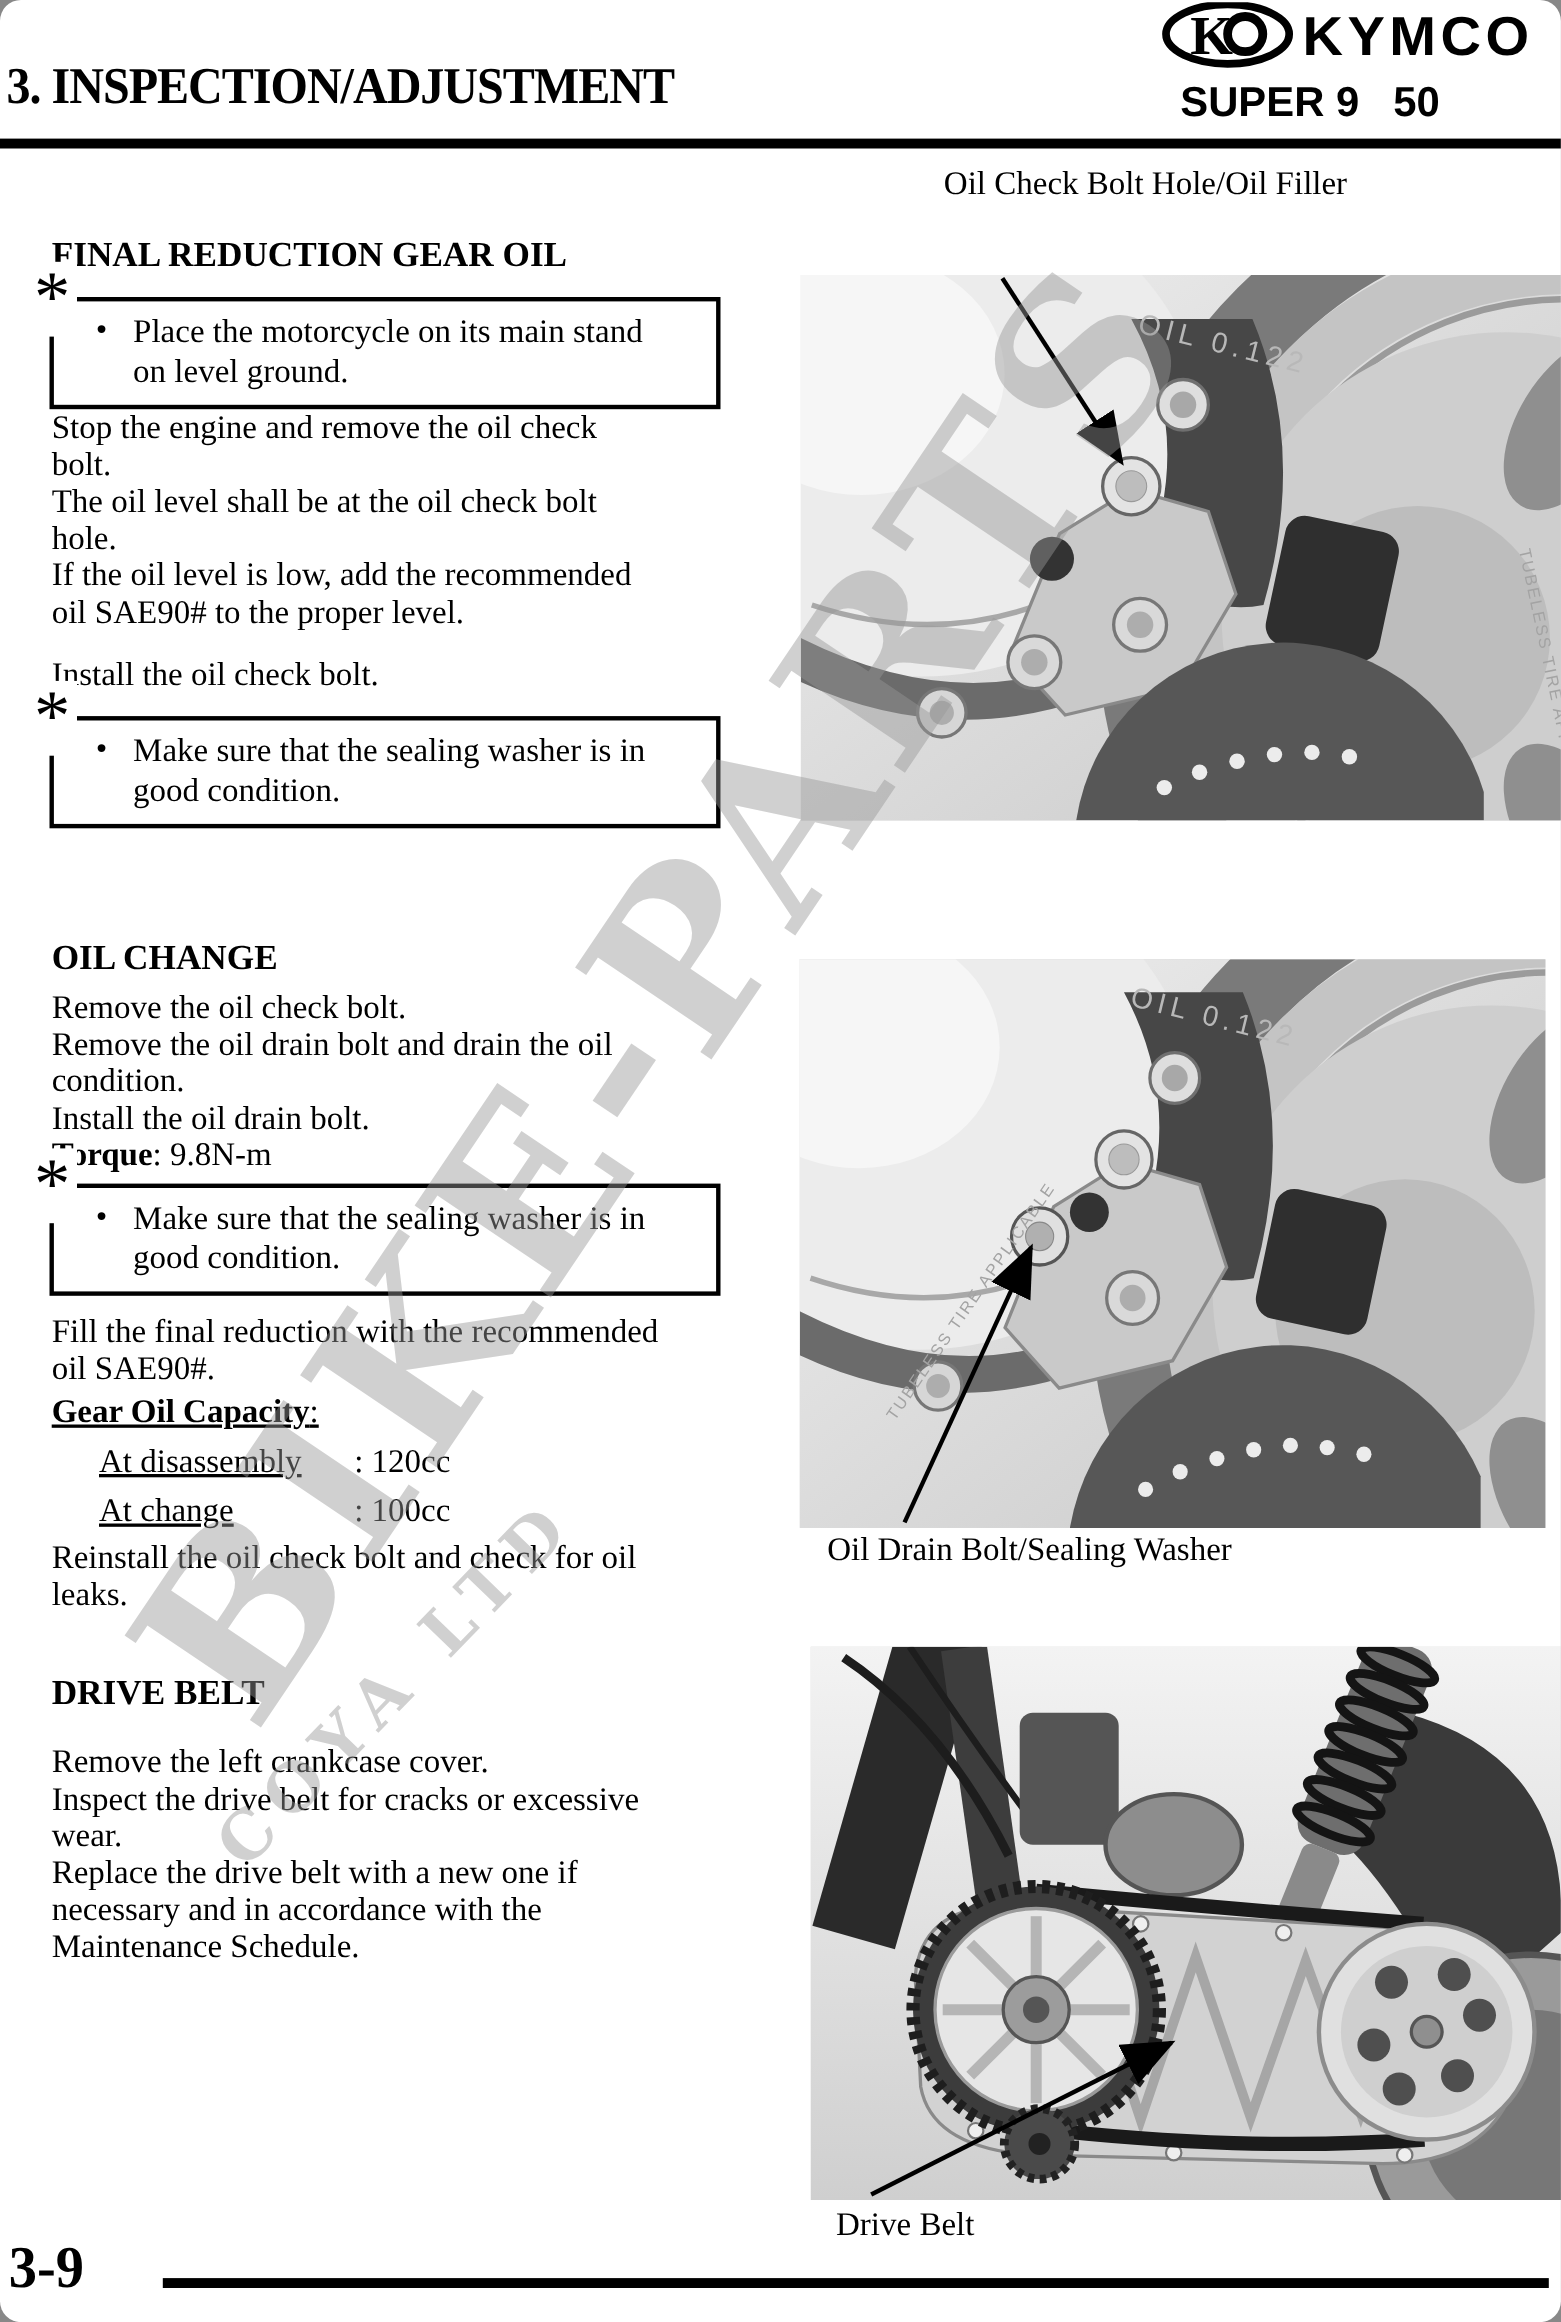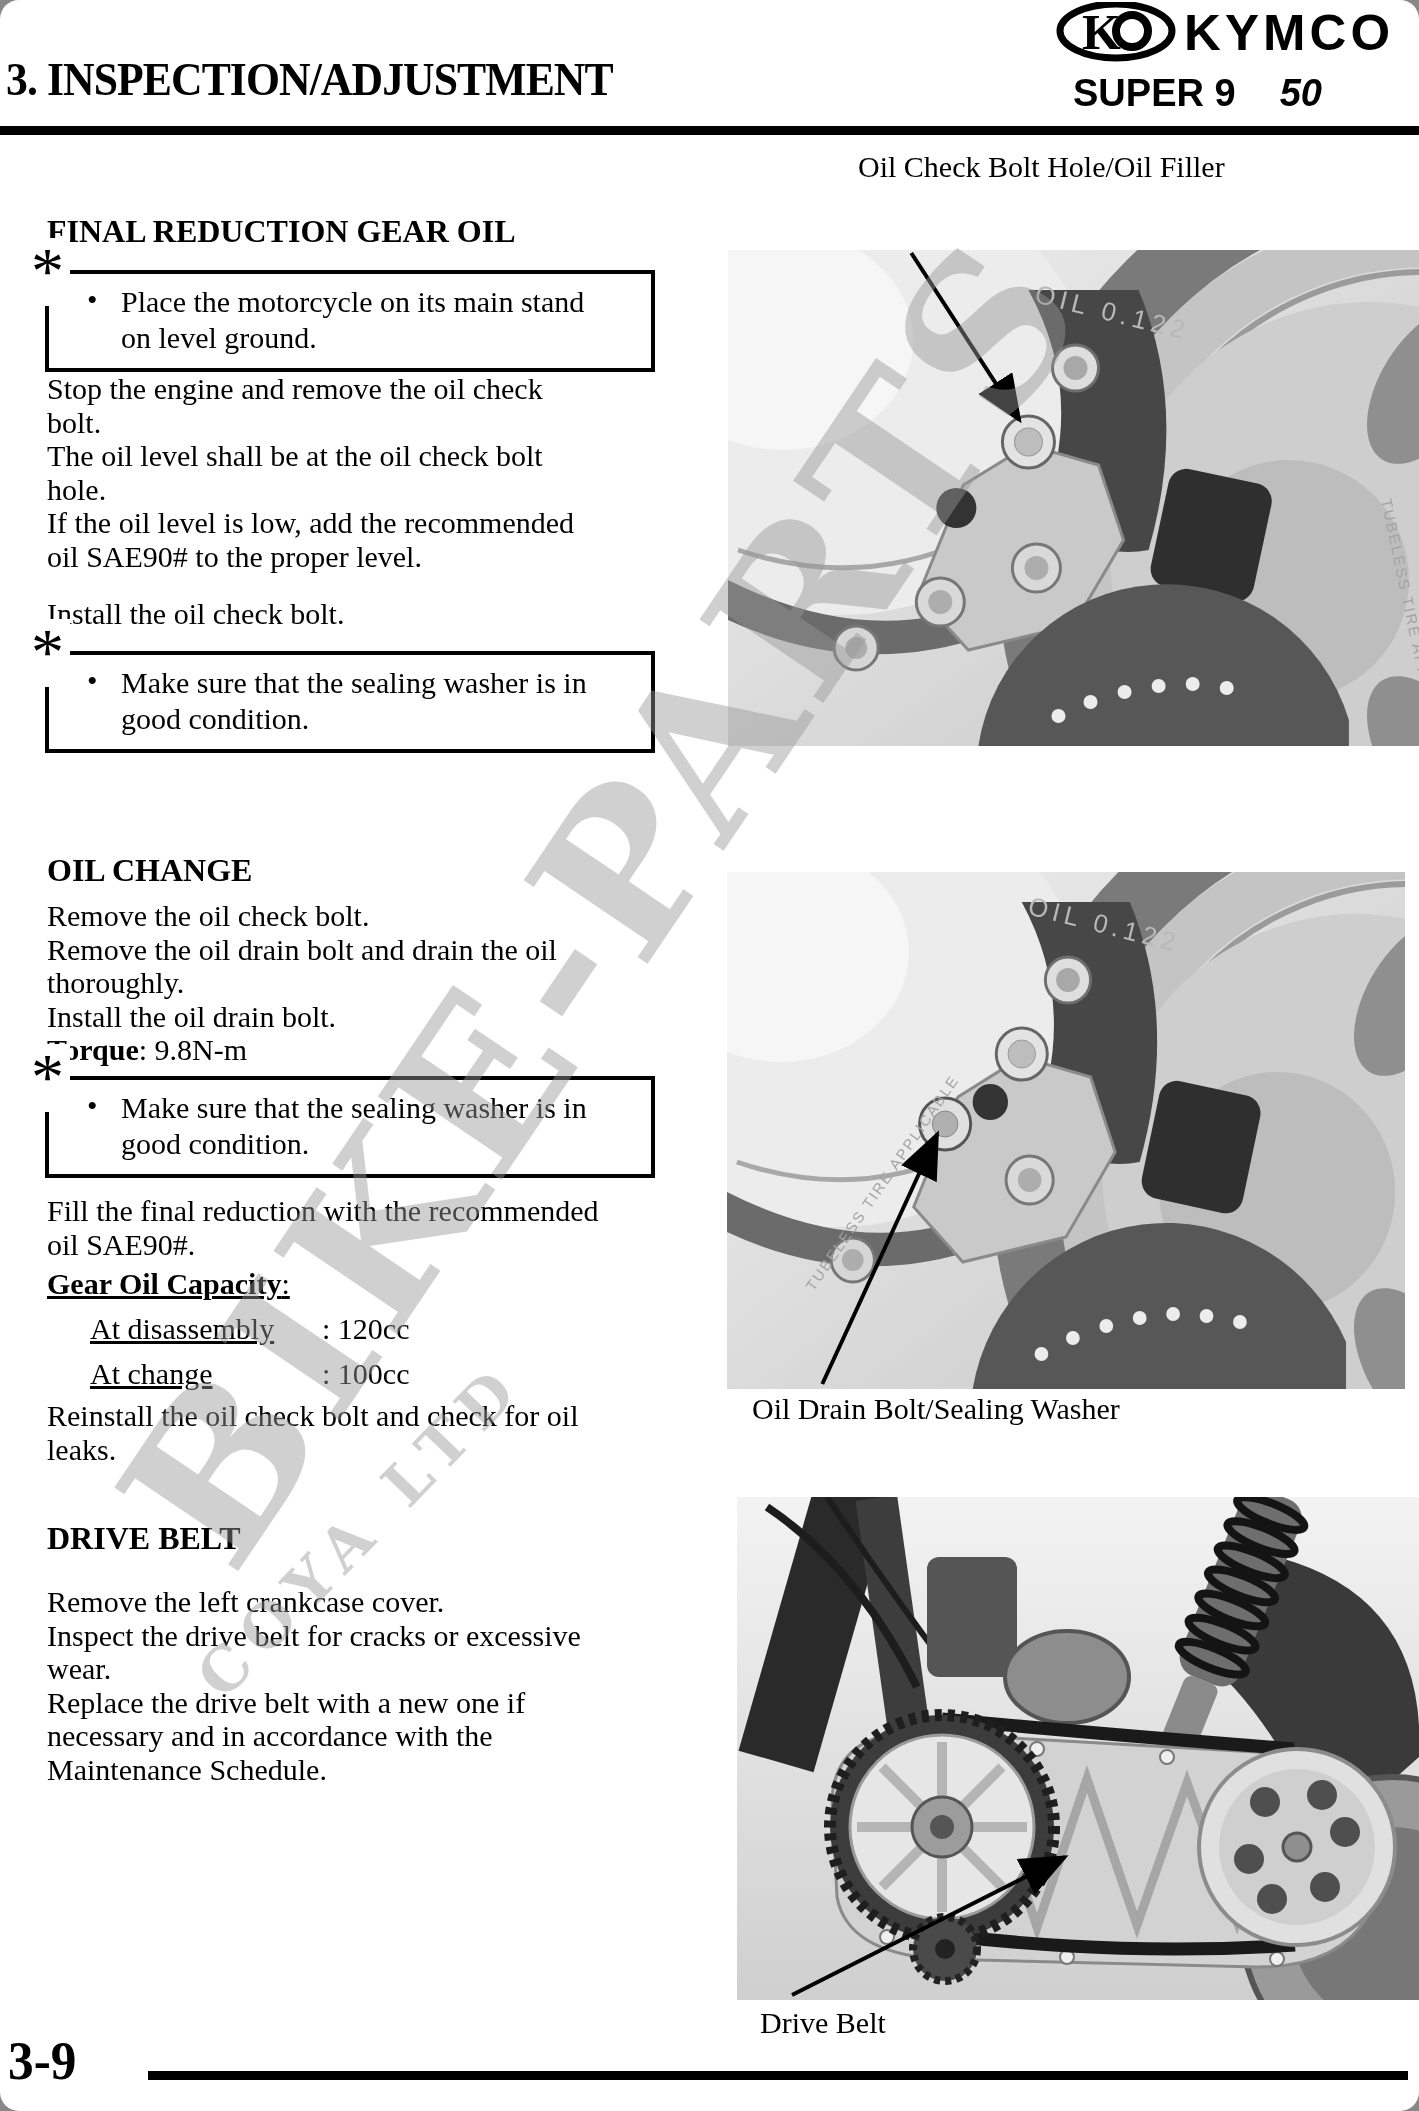--- a/index.html
+++ b/index.html
@@ -6,21 +6,21 @@
   .page{position:relative;width:1419px;height:2111px;background:#ffffff;overflow:hidden;
         font-family:"Liberation Serif",serif;color:#000;border-radius:19px;}
   
   .chapter-title{position:absolute;left:6px;top:52px;font-size:47px;font-weight:bold;
         white-space:nowrap;transform:scaleX(.93);transform-origin:left top;letter-spacing:-1px;}
   .brand{position:absolute;left:1056px;top:2px;width:360px;height:60px;}
   .brand-text{position:absolute;left:128px;top:2px;font-family:"Liberation Sans",sans-serif;
         font-weight:bold;font-size:50px;letter-spacing:4px;transform:scaleX(1.02);transform-origin:left top;}
   .model-line{position:absolute;left:1073px;top:72px;font-family:"Liberation Sans",sans-serif;
         font-weight:bold;font-size:38px;white-space:nowrap;}
-  .model-line .cc{margin-left:44px;font-style:italic;}
+  .model-line .cc{margin-left:31px;}
   .header-rule{position:absolute;left:0;top:126px;width:1419px;height:9px;background:#000;}
   
   .h2{position:absolute;left:47px;font-size:32px;font-weight:bold;white-space:nowrap;}
   .para{position:absolute;left:47px;width:620px;font-size:30px;line-height:33.5px;white-space:nowrap;}
   .bline b{font-weight:bold;}
   .note{position:absolute;left:45px;width:596px;border:4px solid #000;padding:10px 6px 12px 0;}
   .note .ast{position:absolute;left:-20px;top:-36px;font-size:66px;line-height:1;
         background:#fff;padding:0 6px 2px 2px;}
   .note-line{font-size:30px;line-height:36px;padding-left:72px;white-space:nowrap;}
   .note-line.first{position:relative;}
@@ -88,21 +88,21 @@
     <span class="ast">*</span>
     <div class="note-line first"><span class="bullet">•</span><span>Make sure that the sealing washer is in</span></div>
     <div class="note-line">good condition.</div>
   </div>
 
   <div class="h2 z2" style="top:852px;">OIL CHANGE</div>
 
   <div class="para z2" style="top:899px;">
     <div class="bline">Remove the oil check bolt.</div>
     <div class="bline">Remove the oil drain bolt and drain the oil</div>
-    <div class="bline">thoroughly.</div>
+    <div class="bline">condition.</div>
     <div class="bline">Install the oil drain bolt.</div>
     <div class="bline"><b>Torque</b><span>: 9.8N-m</span></div>
   </div>
 
   <div class="note z2" style="top:1076px;">
     <span class="ast">*</span>
     <div class="note-line first"><span class="bullet">•</span><span>Make sure that the sealing washer is in</span></div>
     <div class="note-line">good condition.</div>
   </div>
 

